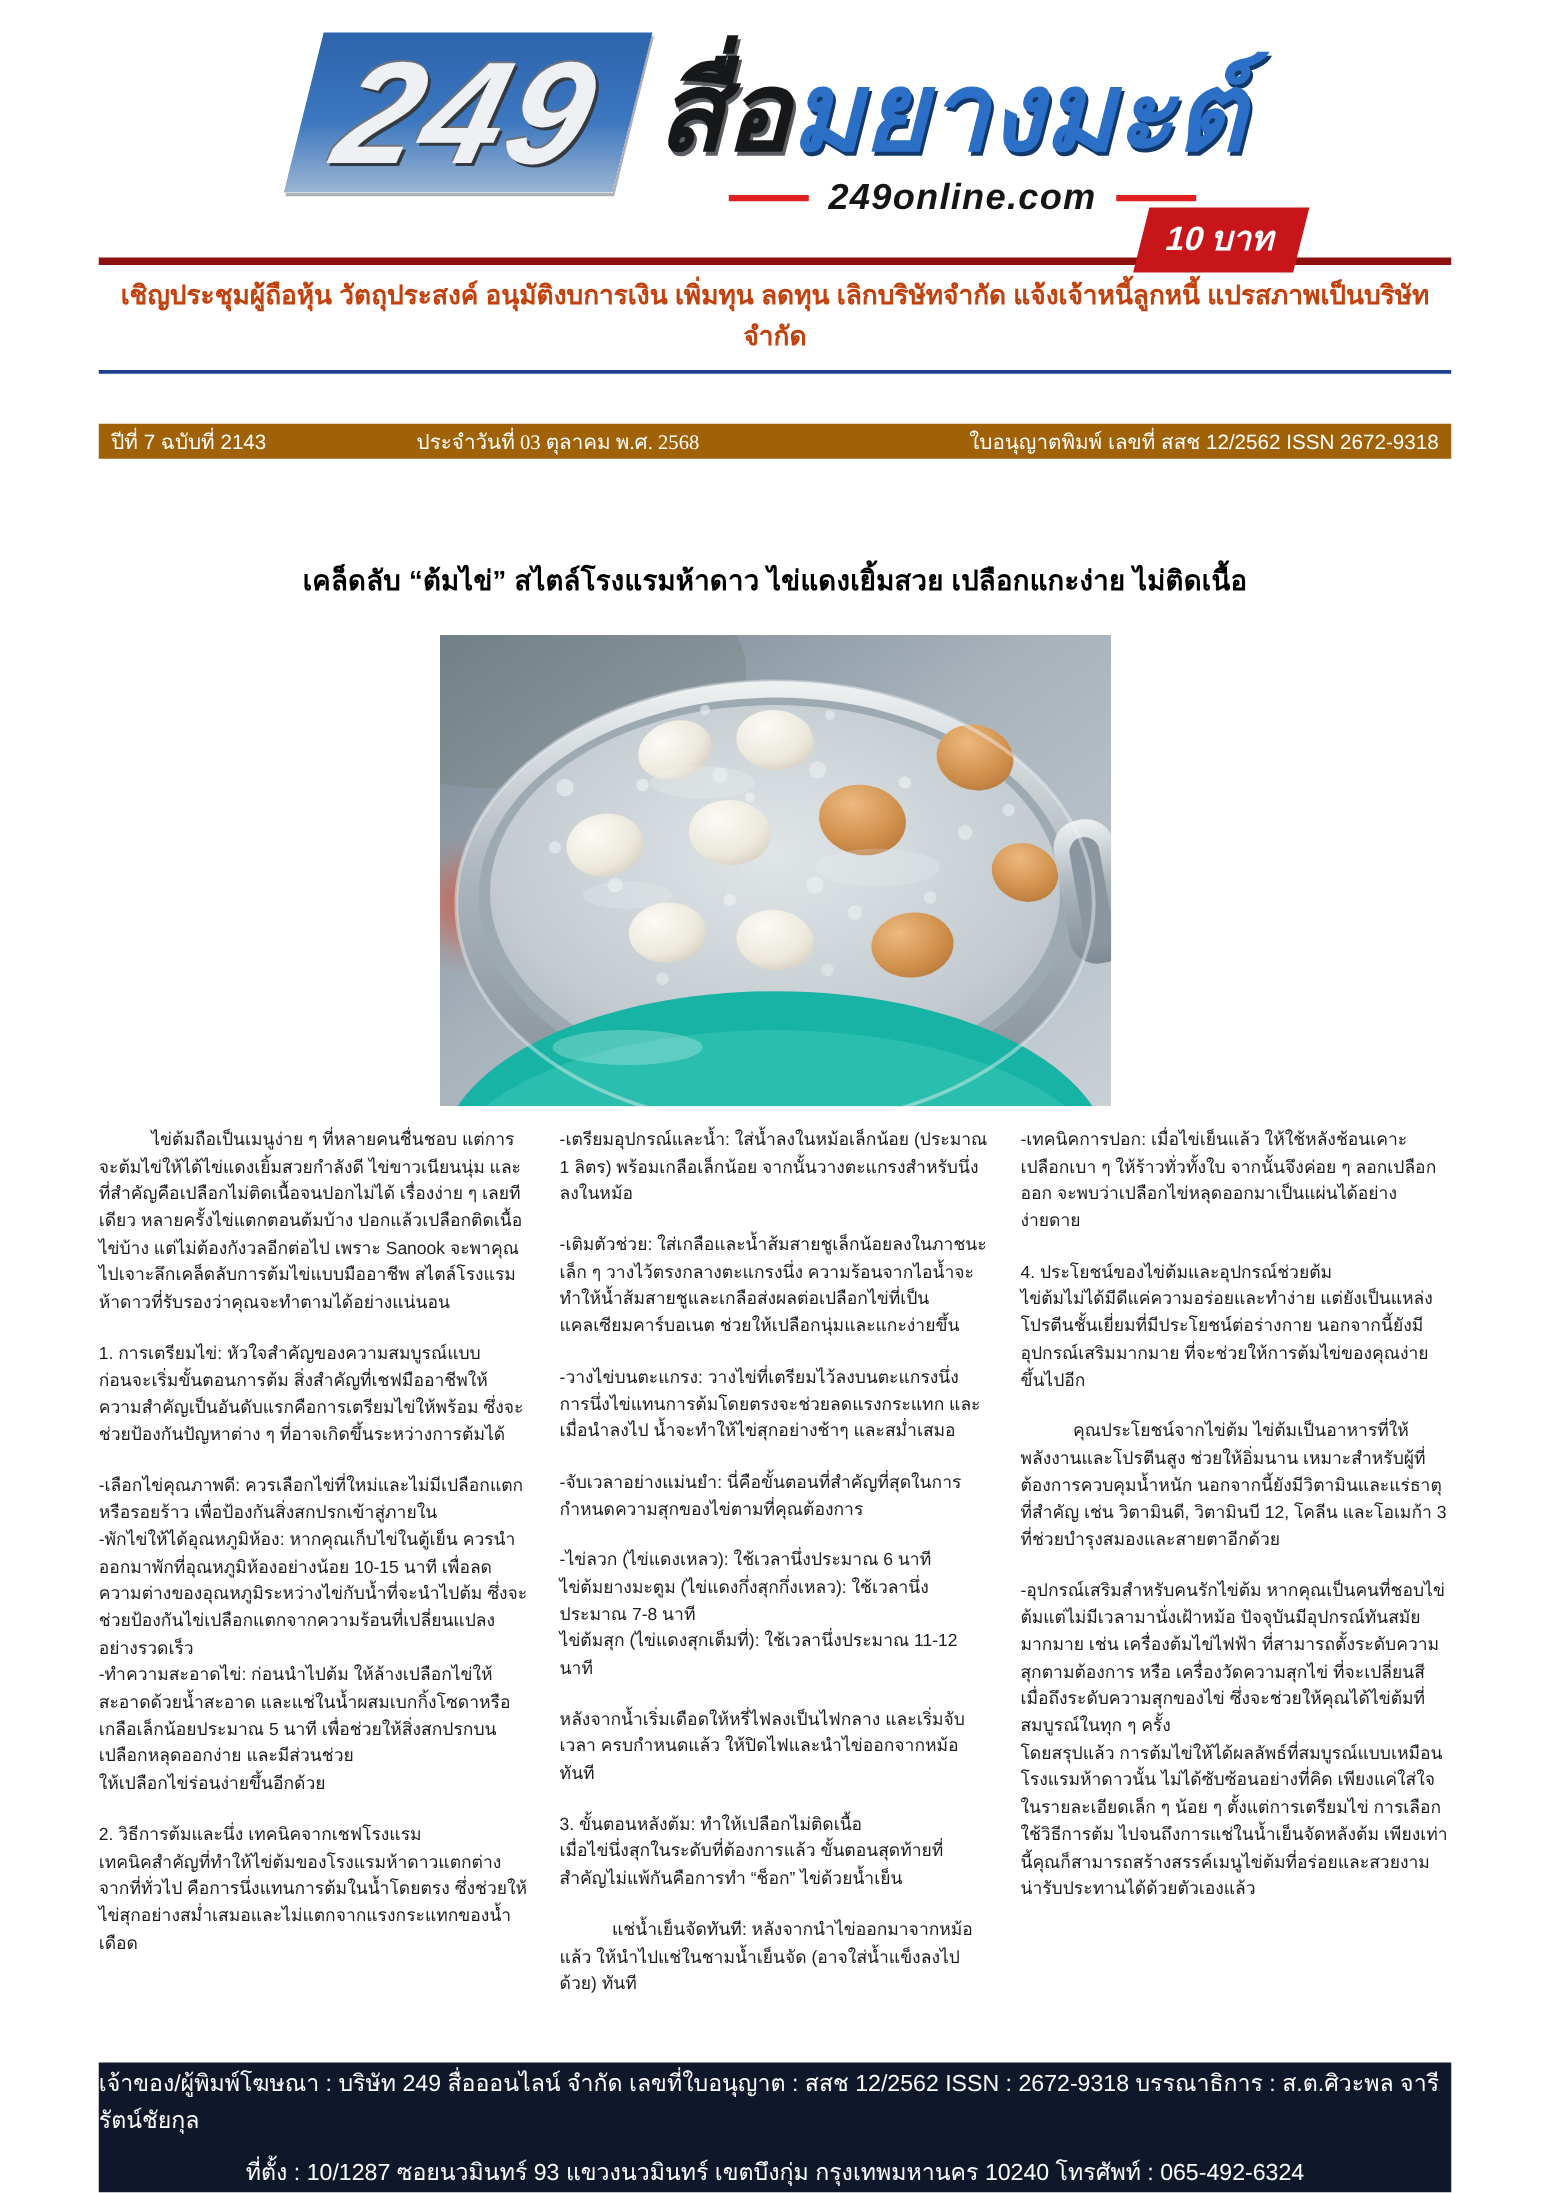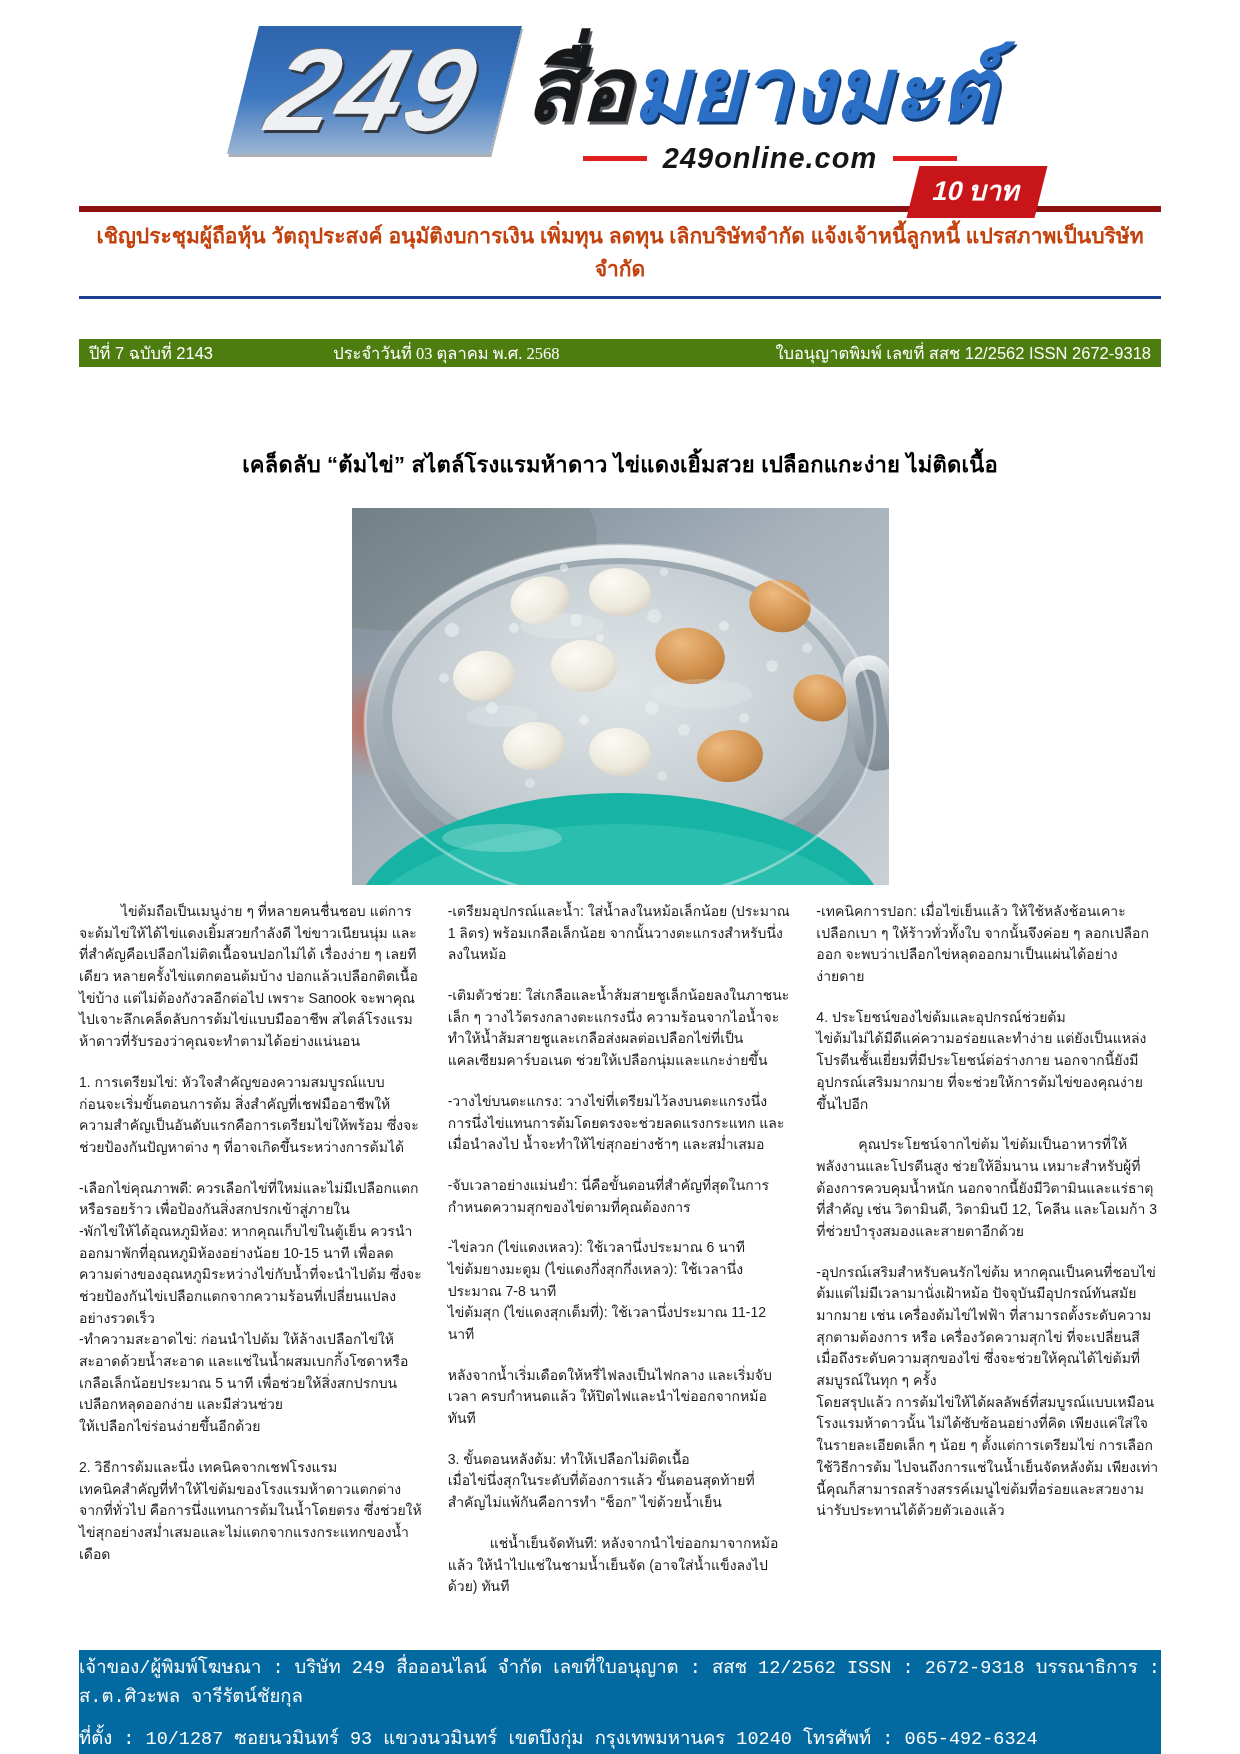--- a/index.html
+++ b/index.html
@@ -32,42 +32,42 @@
   
   .notice{position:relative;margin-top:10px;border-top:6px solid #8e1111;border-bottom:3px solid #1d3f8f;padding:7px 0 11px;}
   .notice-text{text-align:center;font-size:21px;font-weight:bold;color:#c2410c;}
   .price-tag{
     position:absolute;right:120px;top:-46px;background:#c8151a;color:#ffffff;
     font-size:27px;font-weight:bold;padding:3px 20px 6px;transform:skewX(-14deg);
   }
   .price-tag b{display:inline-block;font-weight:bold;}
 
   
-  .issue-bar{margin-top:40px;background:#4d7c0f;color:#ffffff;display:flex;align-items:center;height:28px;font-size:16.5px;padding:0 10px;}
+  .issue-bar{margin-top:40px;background:#a16207;color:#ffffff;display:flex;align-items:center;height:28px;font-size:16.5px;padding:0 10px;}
   .issue-left{width:23%;}
   .issue-mid{flex:1;font-family:Liberation Serif, serif;}
   .issue-right{text-align:right;}
 
   
   .headline{margin-top:80px;text-align:center;font-size:22px;font-weight:bold;color:#000;letter-spacing:.2px;}
 
   
   .photo{width:537px;height:377px;margin:26px auto 0;overflow:hidden;}
   .photo svg{display:block;}
 
   
   .article{display:flex;gap:24px;margin-top:16px;}
   .col{flex:1;font-size:14px;line-height:1.55;color:#1d1d1d;}
   .col p{margin:0 0 19px;white-space:pre-line;}
   .col p.indent{text-indent:42px;}
 
   
   .footer{
-    position:absolute;left:79px;right:79px;bottom:0;height:104px;background:#0369a1;color:#ffffff;
-    display:flex;flex-direction:column;justify-content:center;gap:13px;font-size:18.5px;font-family:Liberation Mono, monospace;
+    position:absolute;left:79px;right:79px;bottom:0;height:104px;background:#0f172a;color:#ffffff;
+    display:flex;flex-direction:column;justify-content:center;align-items:center;gap:13px;font-size:18.5px;
   }
 </style>
 </head>
 <body>
 
 <div class="content">
 
   <header class="masthead">
     <div class="logo-row">
       <div class="logo-249">

